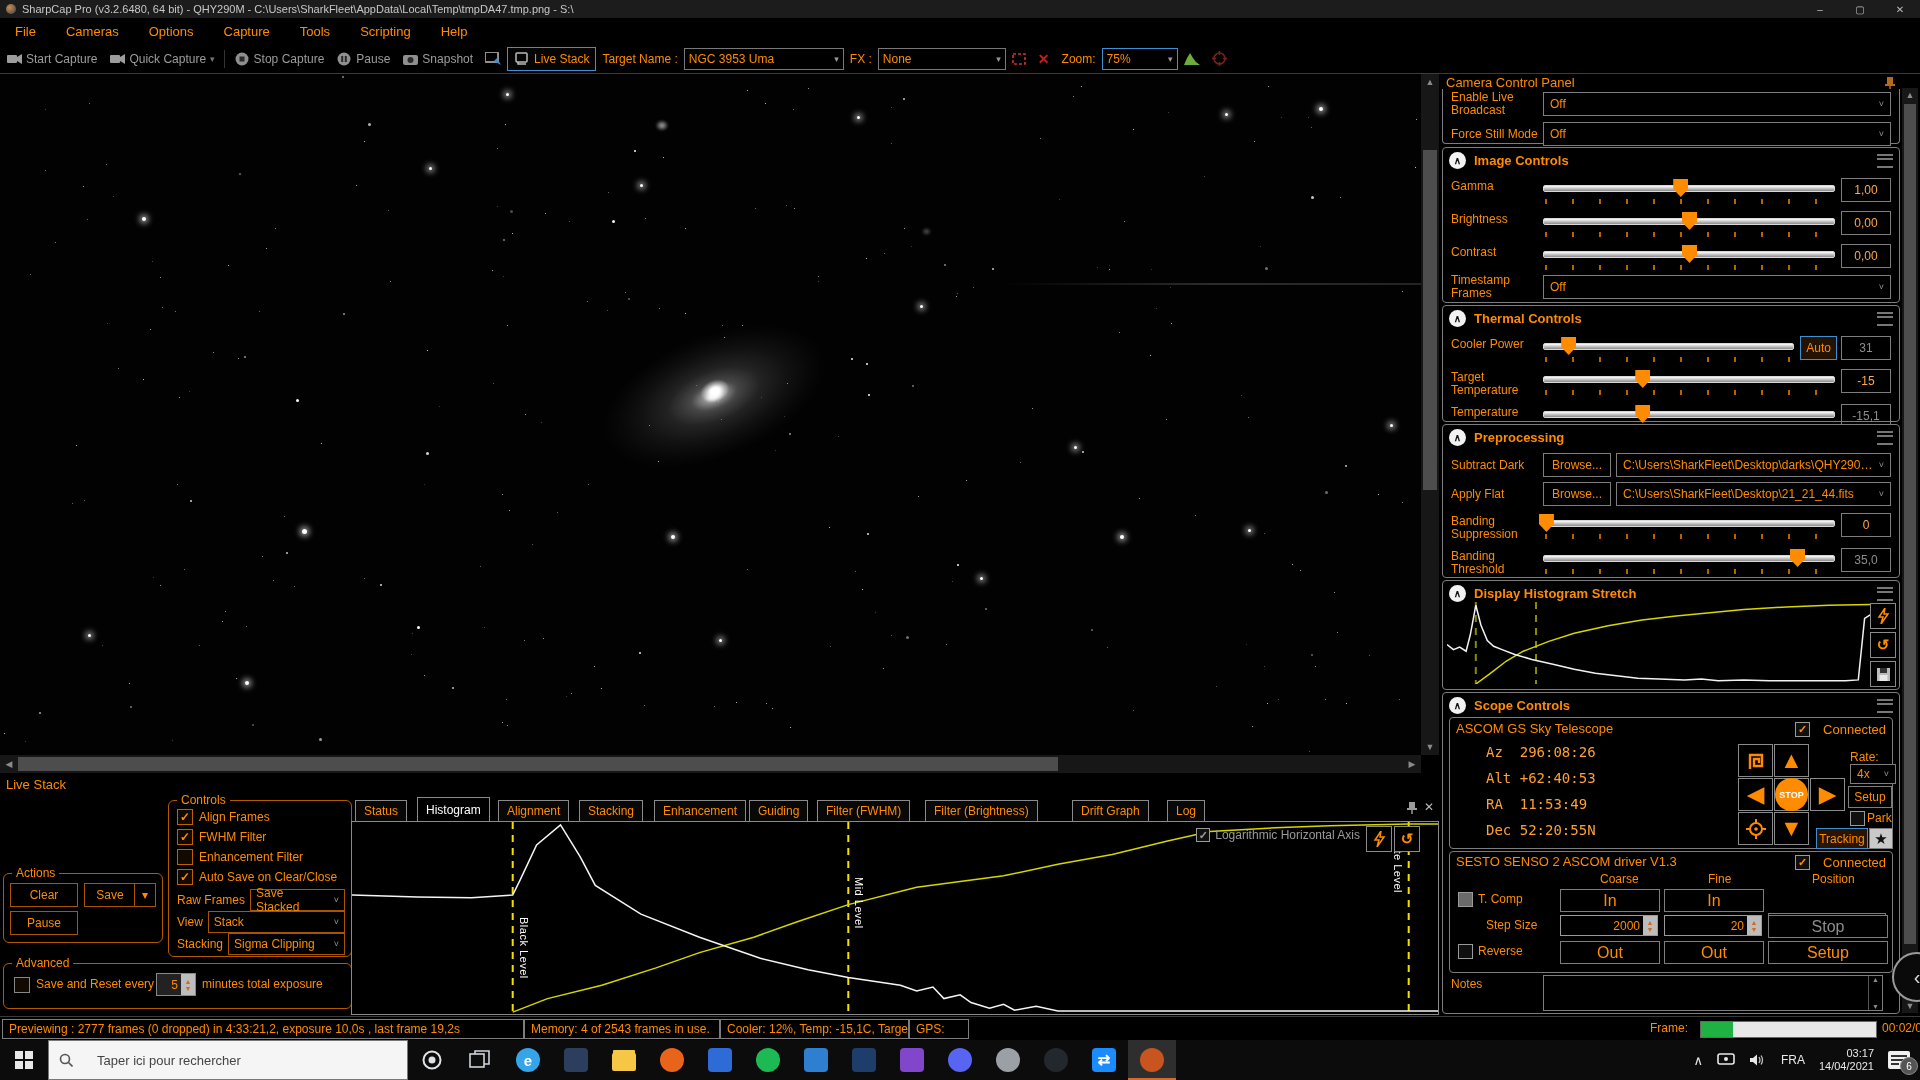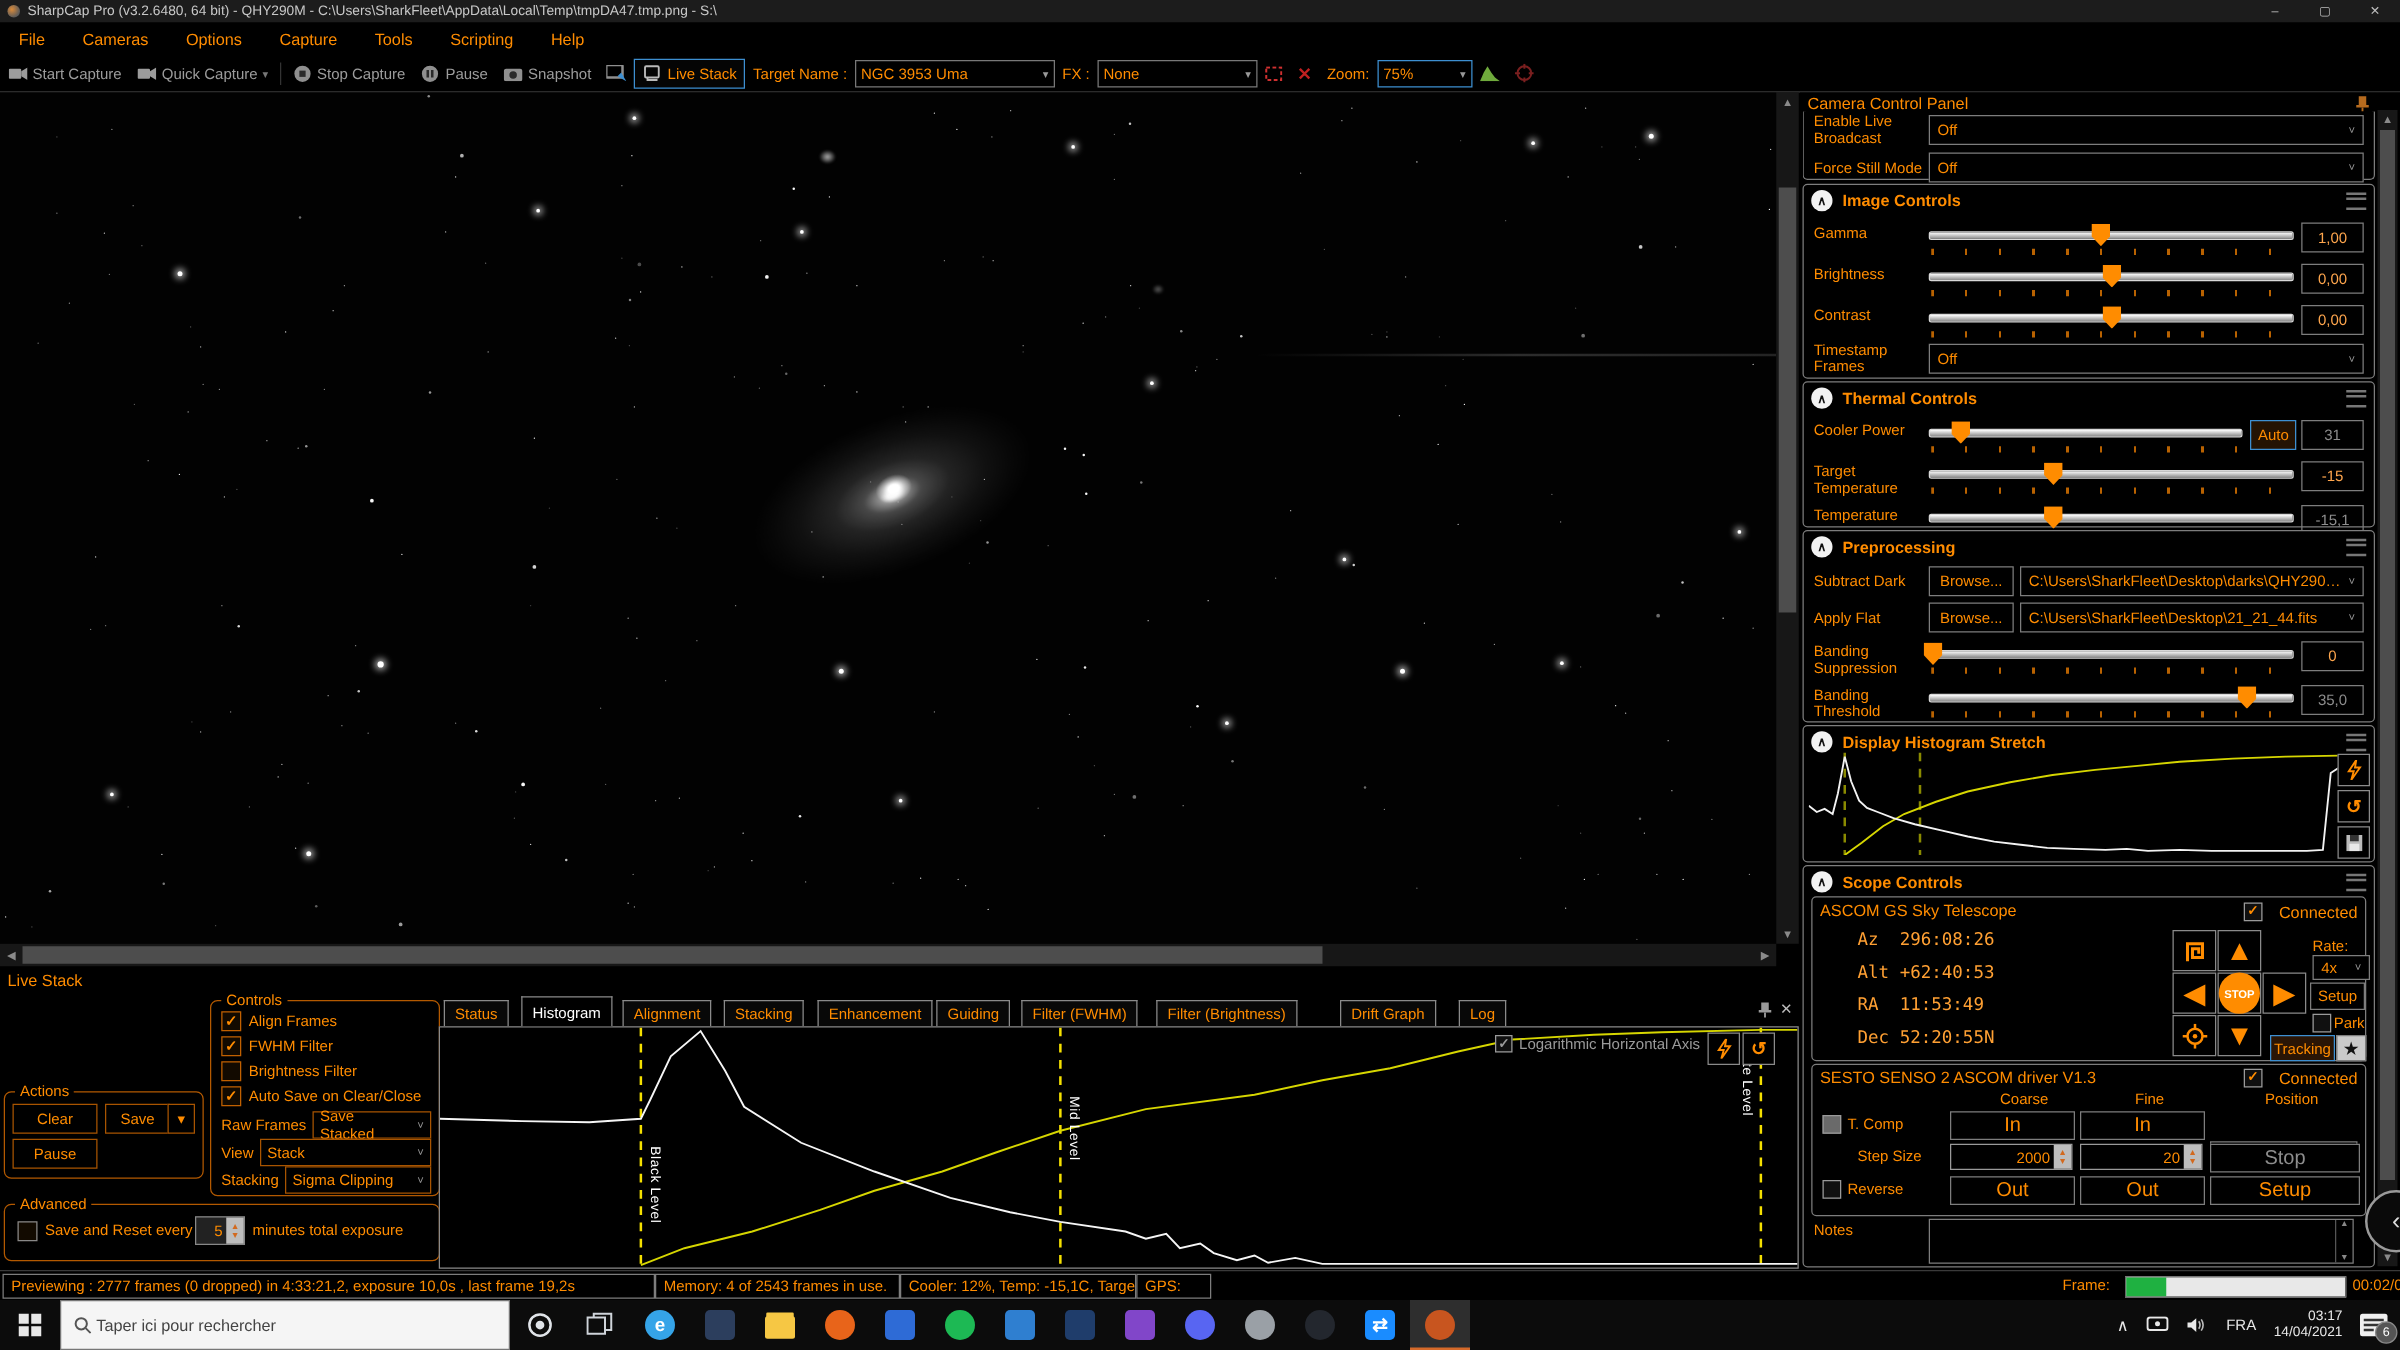--- a/index.html
+++ b/index.html
@@ -113,21 +113,21 @@
   #statusbar{position:absolute;left:0;top:1016px;width:1920px;height:24px;background:#000;border-top:1px solid #3a3a3a;}
   .stseg{position:absolute;top:2px;height:18px;border:1px solid #7d7d7d;color:#ff8c00;font-size:12px;
     display:flex;align-items:center;padding:0 6px;white-space:nowrap;background:#000;}
   #framebar{position:absolute;top:4px;left:1700px;width:175px;height:15px;background:#e8e8e8;border:1px solid #666;}
   #framefill{height:100%;background:#1fb141;}
   
   #taskbar{position:absolute;left:0;top:1040px;width:1920px;height:40px;background:#0c0c0c;display:flex;align-items:center;}
   #startbtn{width:48px;height:40px;display:flex;align-items:center;justify-content:center;}
   .winlogo{display:grid;grid-template-columns:8px 8px;grid-template-rows:8px 8px;gap:2px;}
   .winlogo i{background:#e8e8e8;}
-  #searchbox{width:360px;height:40px;background:#f5f5f5;border:1px solid #777;display:flex;align-items:center;gap:4px;padding:0 10px;box-sizing:border-box;}
+  #searchbox{width:360px;height:40px;background:#f5f5f5;border:1px solid #777;display:flex;align-items:center;gap:24px;padding:0 10px;box-sizing:border-box;}
   #searchbox span{color:#444;font-size:13px;}
   .tbicon{width:48px;height:40px;display:flex;align-items:center;justify-content:center;position:relative;}
   .appglyph{width:24px;height:24px;display:flex;align-items:center;justify-content:center;color:#fff;font-size:15px;font-weight:bold;}
   .tbicon.active{background:#2e2e2e;box-shadow:inset 0 -2px 0 #d66a2a;}
   #tray{margin-left:auto;display:flex;align-items:center;gap:14px;padding-right:10px;color:#e8e8e8;}
   #clock{font-size:11px;text-align:right;line-height:13px;}
   #notif{position:relative;width:22px;height:18px;background:#f0f0f0;border-radius:2px;}
   #notif i{position:absolute;left:3px;right:3px;height:2px;background:#333;}
   #badge{position:absolute;right:-8px;bottom:-6px;width:16px;height:16px;border-radius:50%;background:#555;color:#fff;
     font-size:10px;display:flex;align-items:center;justify-content:center;border:1px solid #888;}
@@ -856,21 +856,21 @@
         <div class="ck" style="left: 8px; top: 8px;">
           <span class="ckbox">✓</span>
           <span class="cktext">Align Frames</span>
         </div>
         <div class="ck" style="left: 8px; top: 28px;">
           <span class="ckbox">✓</span>
           <span class="cktext">FWHM Filter</span>
         </div>
         <div class="ck" style="left: 8px; top: 48px;">
           <span class="ckbox"></span>
-          <span class="cktext">Brightness Filter</span>
+          <span class="cktext">Enhancement Filter</span>
         </div>
         <div class="ck" style="left: 8px; top: 68px;">
           <span class="ckbox">✓</span>
           <span class="cktext">Auto Save on Clear/Close</span>
         </div>
       </div>
     <div id="ls-selects">
         <div class="lssel" style="left: 8px; top: 88px; width: 168px;">
           <span class="cktext">Raw Frames</span>
           <div class="lsdd" style="flex: 1 1 0%;">

